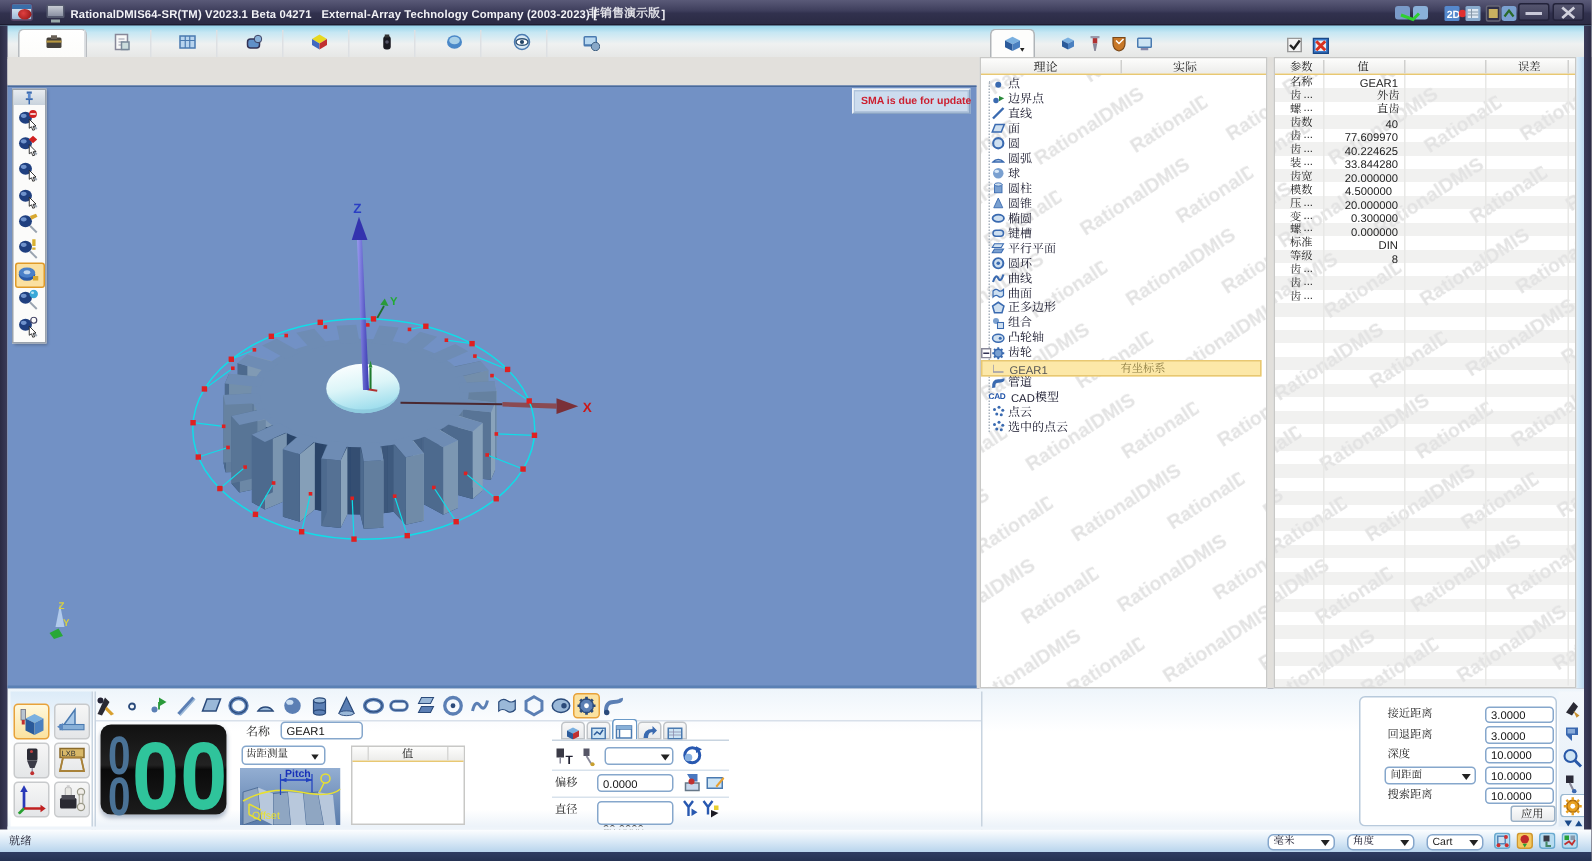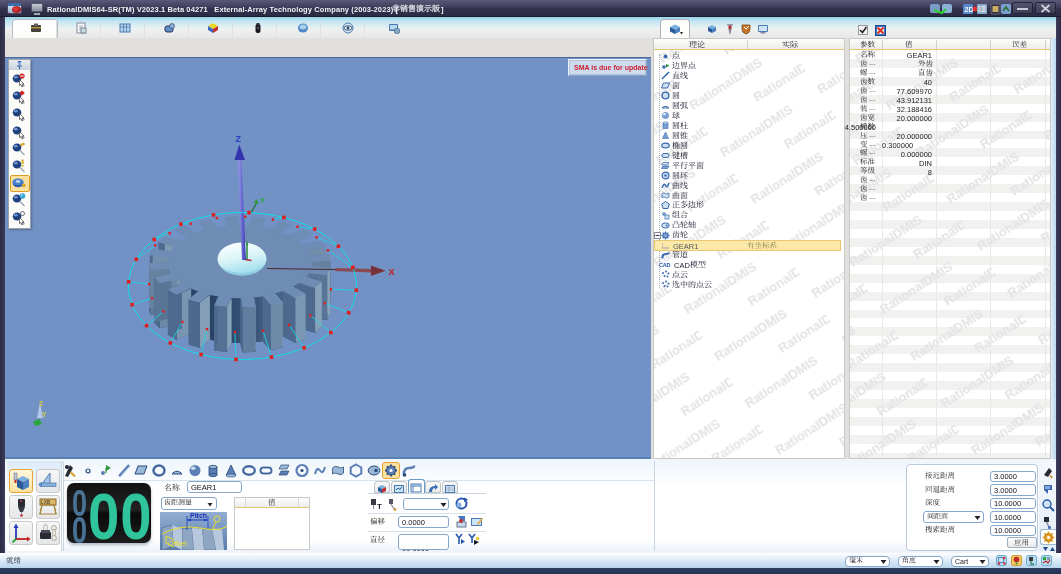--- a/index.html
+++ b/index.html
@@ -886,56 +886,56 @@
       </g>
     </svg></div>
 <div class="tx" style="left:869px;top:84.8px;font-size:7.5px;color:#222">...</div>
 <div class="tx" style="left:882px;top:87.0px;width:50px;text-align:right;font-size:7.5px;color:#222">77.609970</div>
 <div class="tx" style="left:860px;top:95.8px"><svg width="8" height="10" style="overflow:visible;">
       <g transform="scale(0.750)" fill="#222">
         <use href="#g9f7f" x="0"></use>
       </g>
     </svg></div>
 <div class="tx" style="left:869px;top:93.8px;font-size:7.5px;color:#222">...</div>
-<div class="tx" style="left:882px;top:96.0px;width:50px;text-align:right;font-size:7.5px;color:#222">43.912131</div>
+<div class="tx" style="left:882px;top:96.0px;width:50px;text-align:right;font-size:7.5px;color:#222">40.224625</div>
 <div class="tx" style="left:860px;top:104.7px"><svg width="8" height="10" style="overflow:visible;">
       <g transform="scale(0.750)" fill="#222">
         <use href="#g88c5" x="0"></use>
       </g>
     </svg></div>
 <div class="tx" style="left:869px;top:102.7px;font-size:7.5px;color:#222">...</div>
-<div class="tx" style="left:882px;top:104.9px;width:50px;text-align:right;font-size:7.5px;color:#222">32.188416</div>
+<div class="tx" style="left:882px;top:104.9px;width:50px;text-align:right;font-size:7.5px;color:#222">33.844280</div>
 <div class="tx" style="left:860px;top:113.6px"><svg width="15" height="10" style="overflow:visible;">
       <g transform="scale(0.750)" fill="#222">
         <use href="#g9f7f" x="0"></use>
         <use href="#g5bbd" x="10"></use>
       </g>
     </svg></div>
 <div class="tx" style="left:882px;top:113.8px;width:50px;text-align:right;font-size:7.5px;color:#222">20.000000</div>
 <div class="tx" style="left:860px;top:122.6px"><svg width="15" height="10" style="overflow:visible;">
       <g transform="scale(0.750)" fill="#222">
         <use href="#g6a21" x="0"></use>
         <use href="#g6570" x="10"></use>
       </g>
     </svg></div>
-<div class="tx" style="left:836px;top:122.8px;width:40px;text-align:right;font-size:7.5px;color:#222">4.500000</div>
+<div class="tx" style="left:888px;top:122.8px;width:40px;text-align:right;font-size:7.5px;color:#222">4.500000</div>
 <div class="tx" style="left:860px;top:131.6px"><svg width="8" height="10" style="overflow:visible;">
       <g transform="scale(0.750)" fill="#222">
         <use href="#g538b" x="0"></use>
       </g>
     </svg></div>
 <div class="tx" style="left:869px;top:129.6px;font-size:7.5px;color:#222">...</div>
 <div class="tx" style="left:882px;top:131.8px;width:50px;text-align:right;font-size:7.5px;color:#222">20.000000</div>
 <div class="tx" style="left:860px;top:140.5px"><svg width="8" height="10" style="overflow:visible;">
       <g transform="scale(0.750)" fill="#222">
         <use href="#g53d8" x="0"></use>
       </g>
     </svg></div>
 <div class="tx" style="left:869px;top:138.5px;font-size:7.5px;color:#222">...</div>
-<div class="tx" style="left:882px;top:140.7px;width:50px;font-size:7.5px;color:#222">0.300000</div>
+<div class="tx" style="left:882px;top:140.7px;width:50px;text-align:right;font-size:7.5px;color:#222">0.300000</div>
 <div class="tx" style="left:860px;top:149.4px"><svg width="8" height="10" style="overflow:visible;">
       <g transform="scale(0.750)" fill="#222">
         <use href="#g87ba" x="0"></use>
       </g>
     </svg></div>
 <div class="tx" style="left:869px;top:147.4px;font-size:7.5px;color:#222">...</div>
 <div class="tx" style="left:882px;top:149.6px;width:50px;text-align:right;font-size:7.5px;color:#222">0.000000</div>
 <div class="tx" style="left:860px;top:158.4px"><svg width="15" height="10" style="overflow:visible;">
       <g transform="scale(0.750)" fill="#222">
         <use href="#g6807" x="0"></use>

